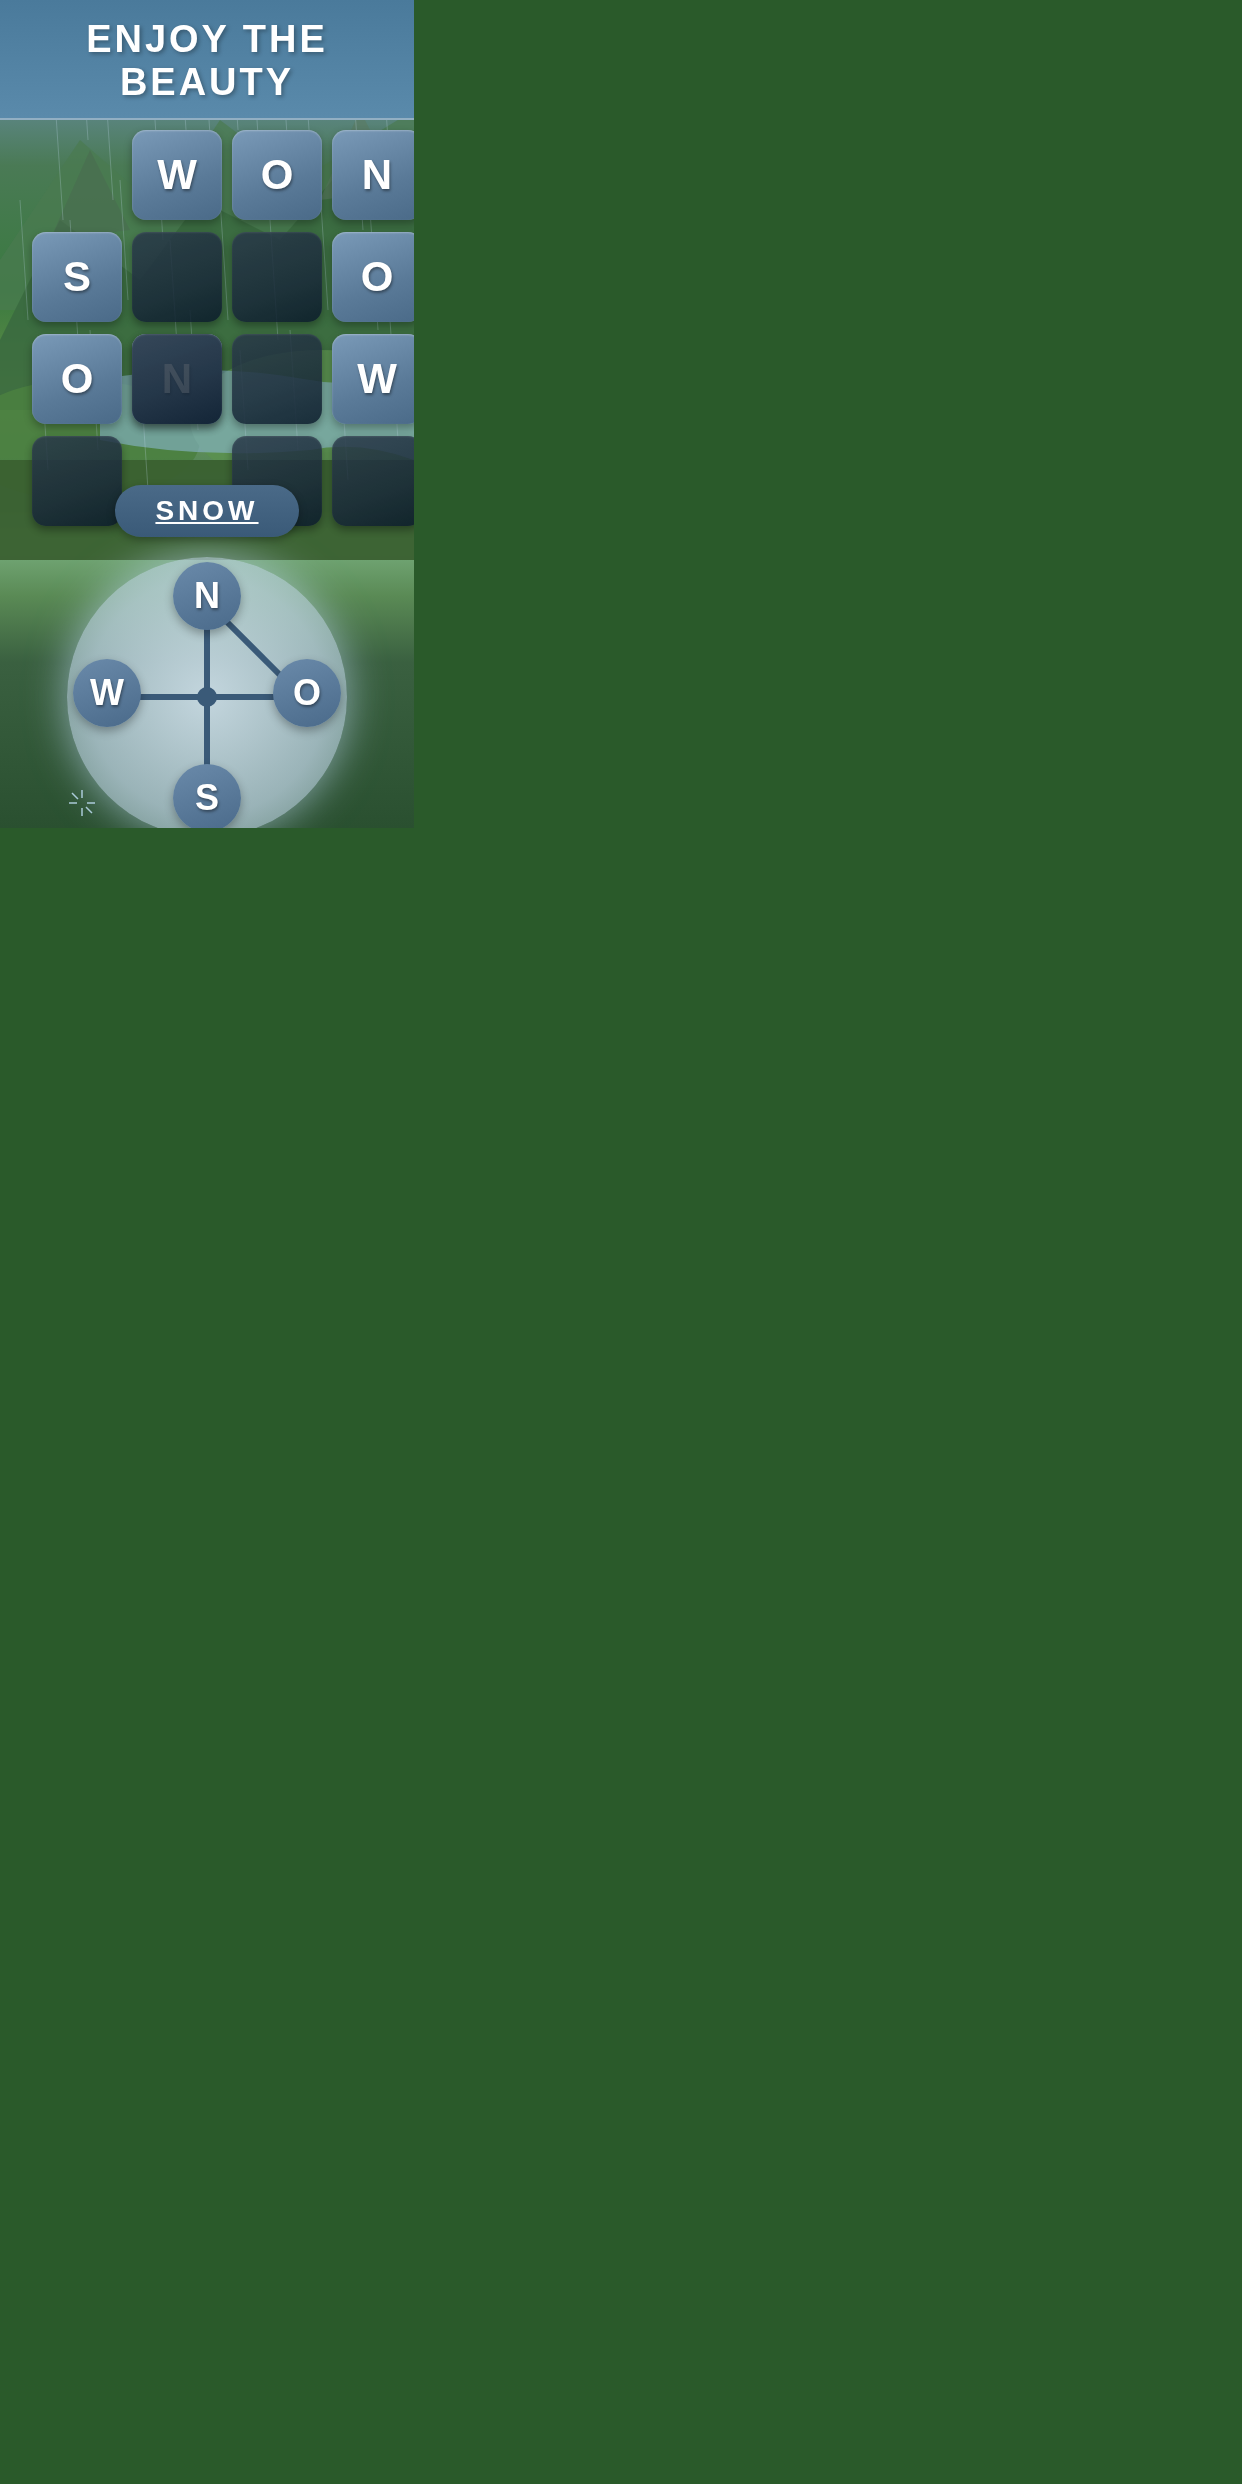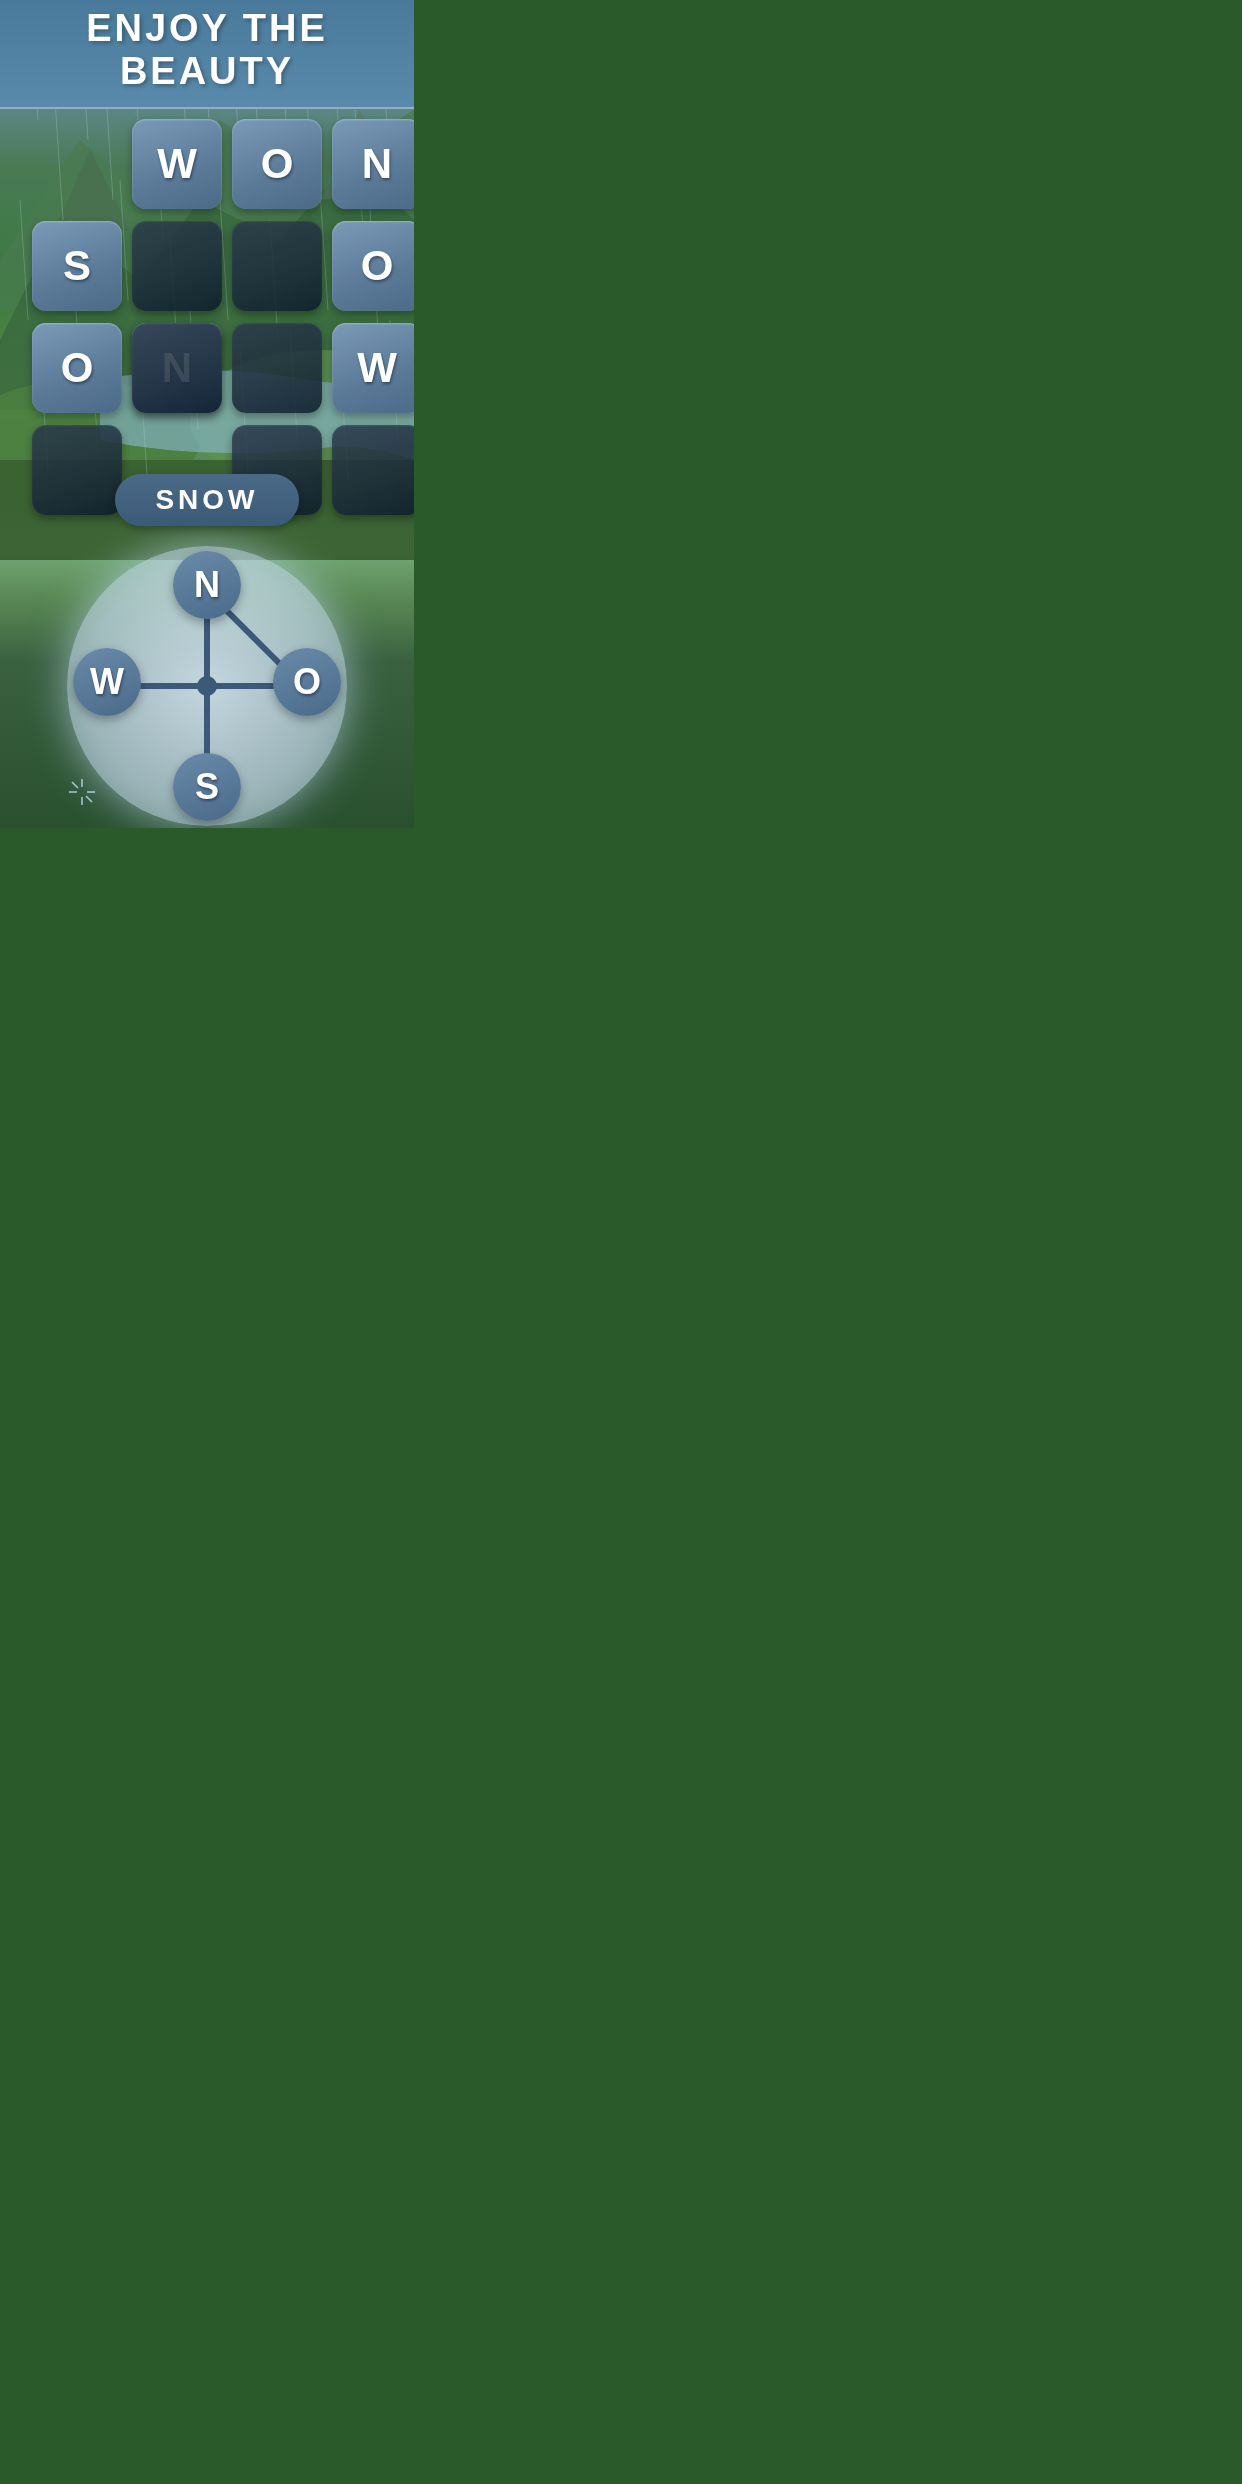--- a/index.html
+++ b/index.html
@@ -50,21 +50,21 @@
       pointer-events: none;
       overflow: hidden;
     }
 
     
     .header {
       position: relative;
       z-index: 10;
       background: linear-gradient(180deg, #4a7a9b 0%, #5a8aab 100%);
       text-align: center;
-      padding: 7px 10px 14px;
+      padding: 18px 10px 14px;
       border-bottom: 2px solid rgba(255,255,255,0.4);
     }
     .header-title {
       font-size: 38px;
       font-weight: 900;
       color: #ffffff;
       text-transform: uppercase;
       letter-spacing: 3px;
       text-shadow: 2px 2px 4px rgba(0,0,0,0.3);
     }
@@ -102,20 +102,21 @@
     .word-bubble {
       display: inline-block;
       background: linear-gradient(180deg, #4a6a88 0%, #3a5a78 100%);
       border-radius: 30px;
       padding: 10px 40px;
       font-size: 28px;
       font-weight: 900;
       color: white;
       letter-spacing: 4px;
       box-shadow: 0 3px 8px rgba(0,0,0,0.3);
+      text-decoration: underline;
     }
 
     .circle-bg {
       position: absolute;
       top: 50%;
       left: 50%;
       transform: translate(-50%, -50%);
       width: 280px;
       height: 280px;
       border-radius: 50%;

